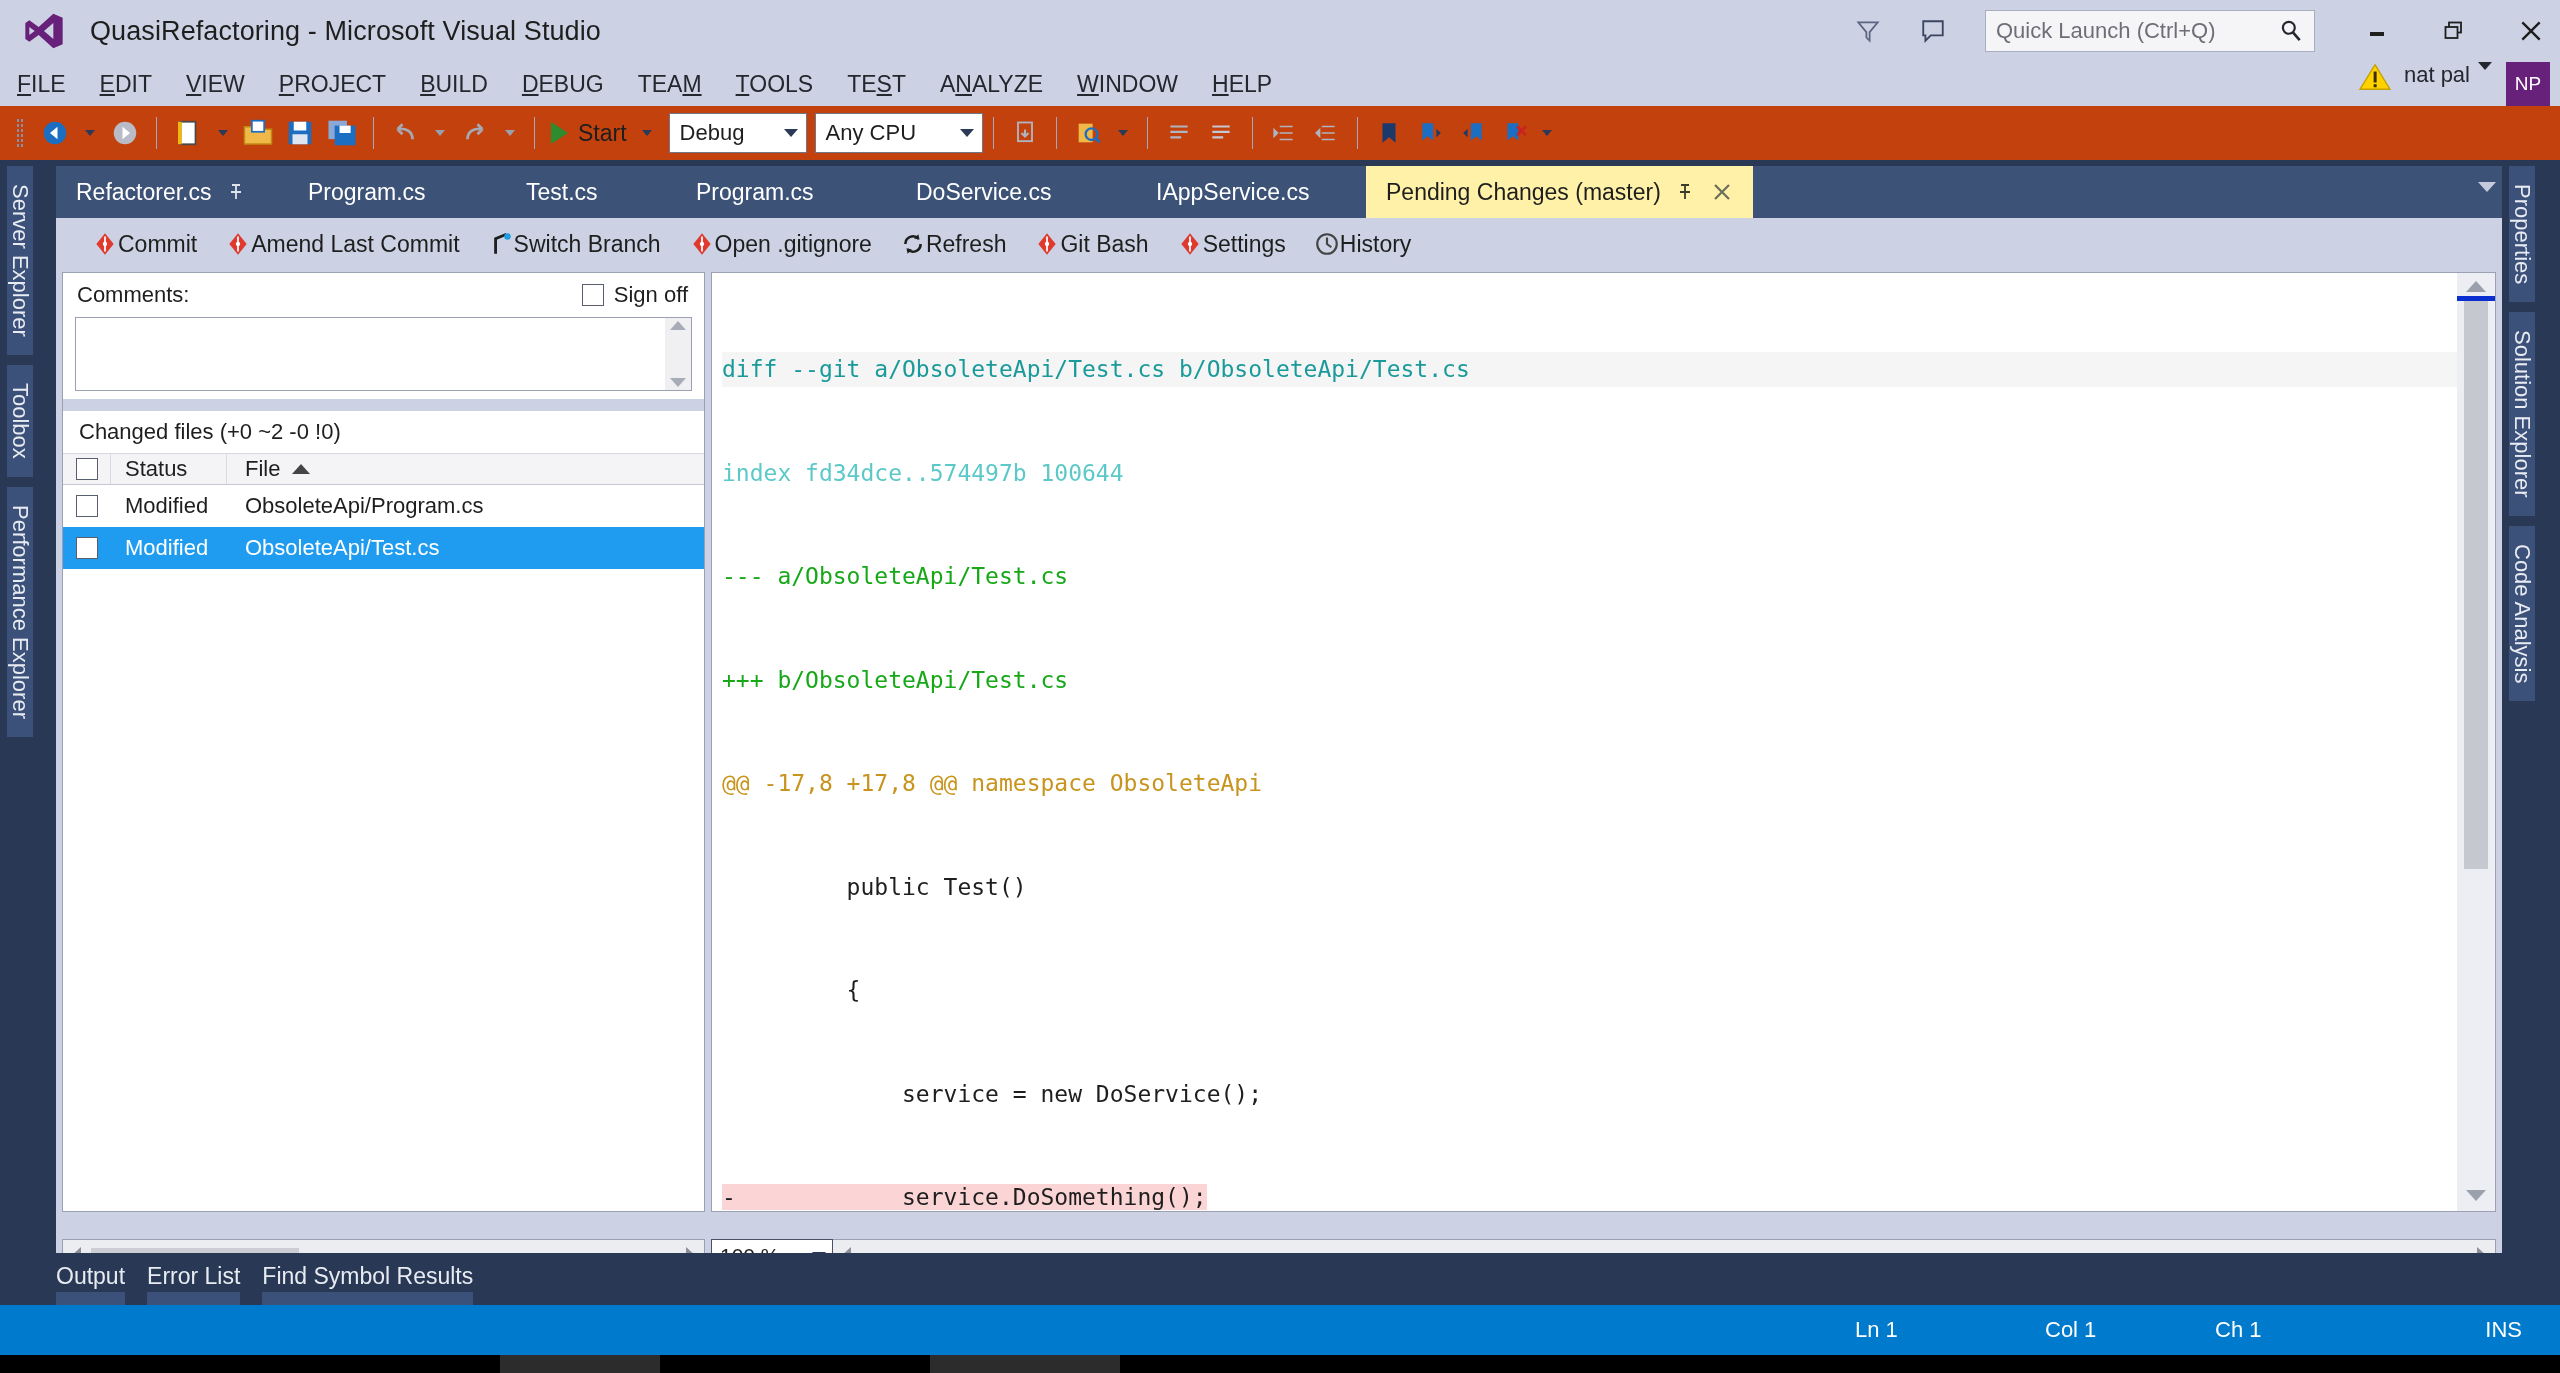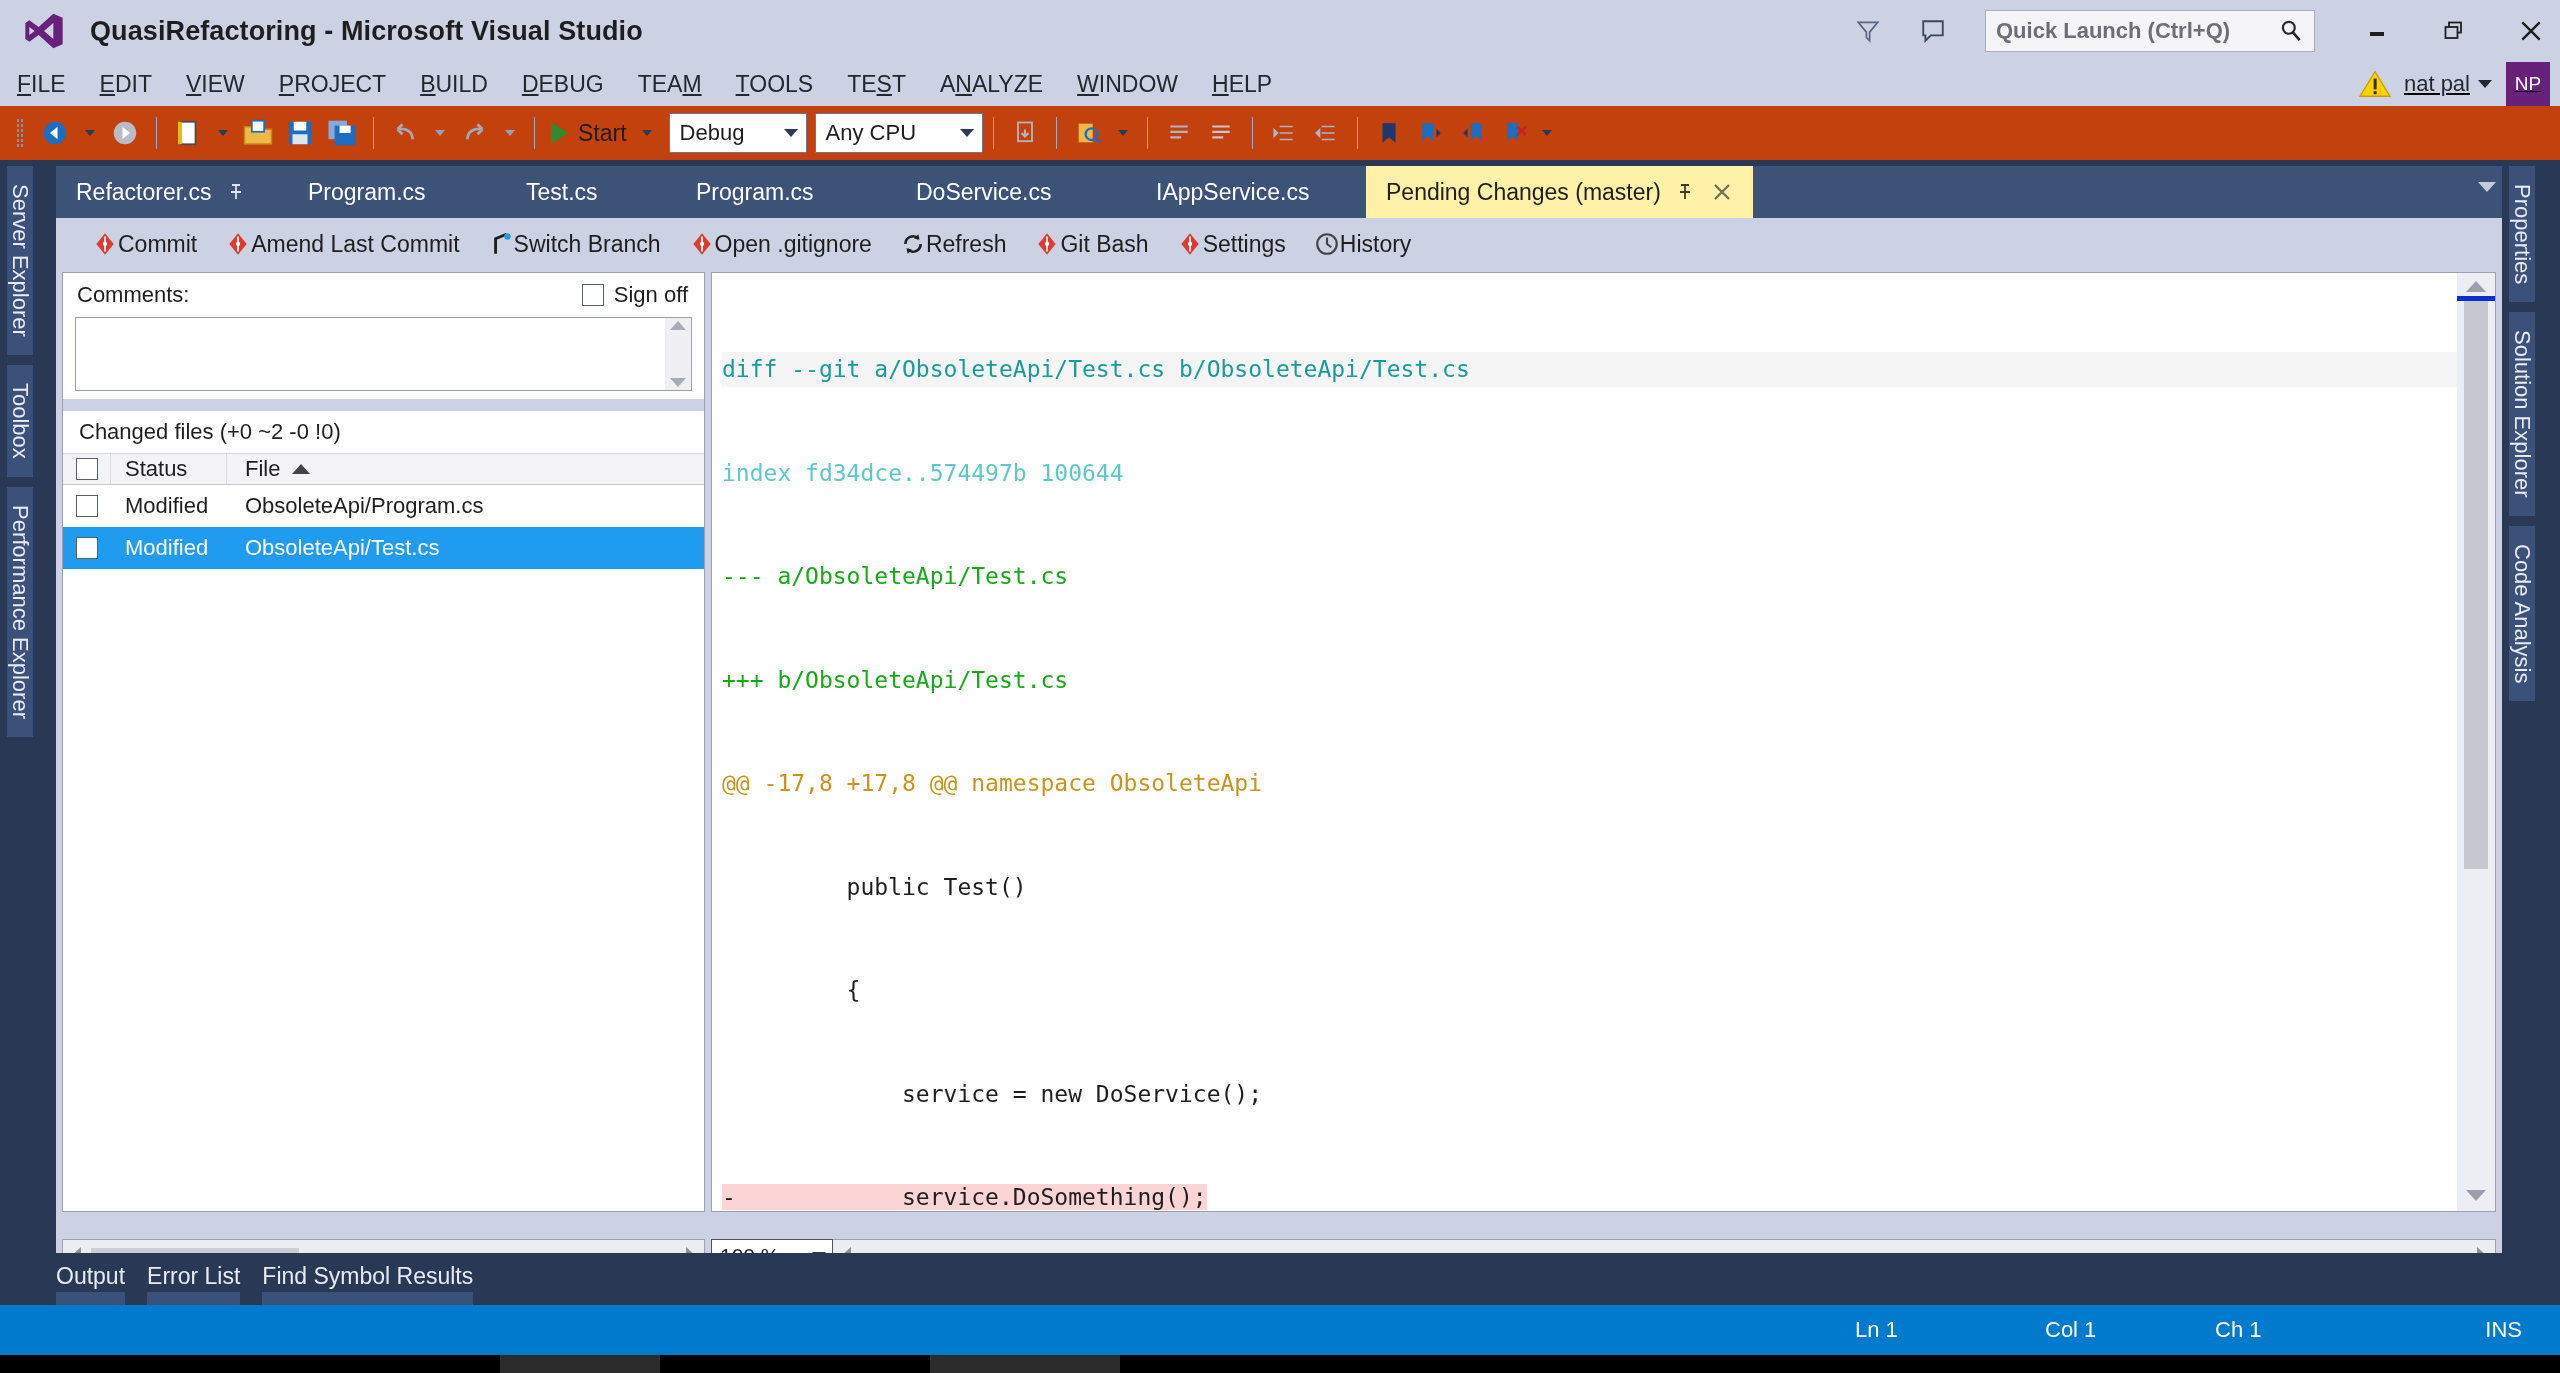--- a/index.html
+++ b/index.html
@@ -8,21 +8,21 @@
     overflow: hidden;
     font-family: "Liberation Sans", sans-serif;
     background: #293955;
   }
   body { position: relative; }
 
   
   .titlebar {
     position: absolute; left: 0; top: 0; width: 2560px; height: 62px;
     background: #ccd2e3;
-    display: flex; align-items: center; font-weight: bold;
+    display: flex; align-items: center;
   }
   .vs-logo { margin-left: 22px; width: 44px; height: 40px; display:block; }
   .app-title {
     margin-left: 24px; font-size: 27px; color: #1e1e1e; white-space: nowrap;
     letter-spacing: .1px;
   }
   .title-right {
     position: absolute; right: 0; top: 0; height: 62px;
     display: flex; align-items: center; gap: 19px;
   }
@@ -44,21 +44,21 @@
   
   .menubar {
     position: absolute; left: 0; top: 62px; width: 2560px; height: 44px;
     background: #ccd2e3; display: flex; align-items: center;
   }
   .menu-item {
     font-size: 23px; color: #23272e; padding: 0 17px; white-space: nowrap; line-height: 44px;
   }
   .menu-item .acc { text-decoration: underline; }
   .menu-right {
-    position: absolute; right: 10px; top: 0; height: 44px; display: flex; align-items: center; text-decoration: underline;
+    position: absolute; right: 10px; top: 0; height: 44px; display: flex; align-items: flex-start;
   }
   .warn-tri { width: 34px; height: 30px; }
   .user-name { font-size: 22px; color: #23272e; margin: 0 8px 0 12px; }
   .caret-down { width: 0;height:0;border-left:7px solid transparent;border-right:7px solid transparent;border-top:8px solid #23272e; }
   .avatar {
     width: 44px; height: 44px; background: #68217a; color: #fff;
     font-size: 19px; display: flex; align-items: center; justify-content: center; margin-left: 14px;
   }
 
   

